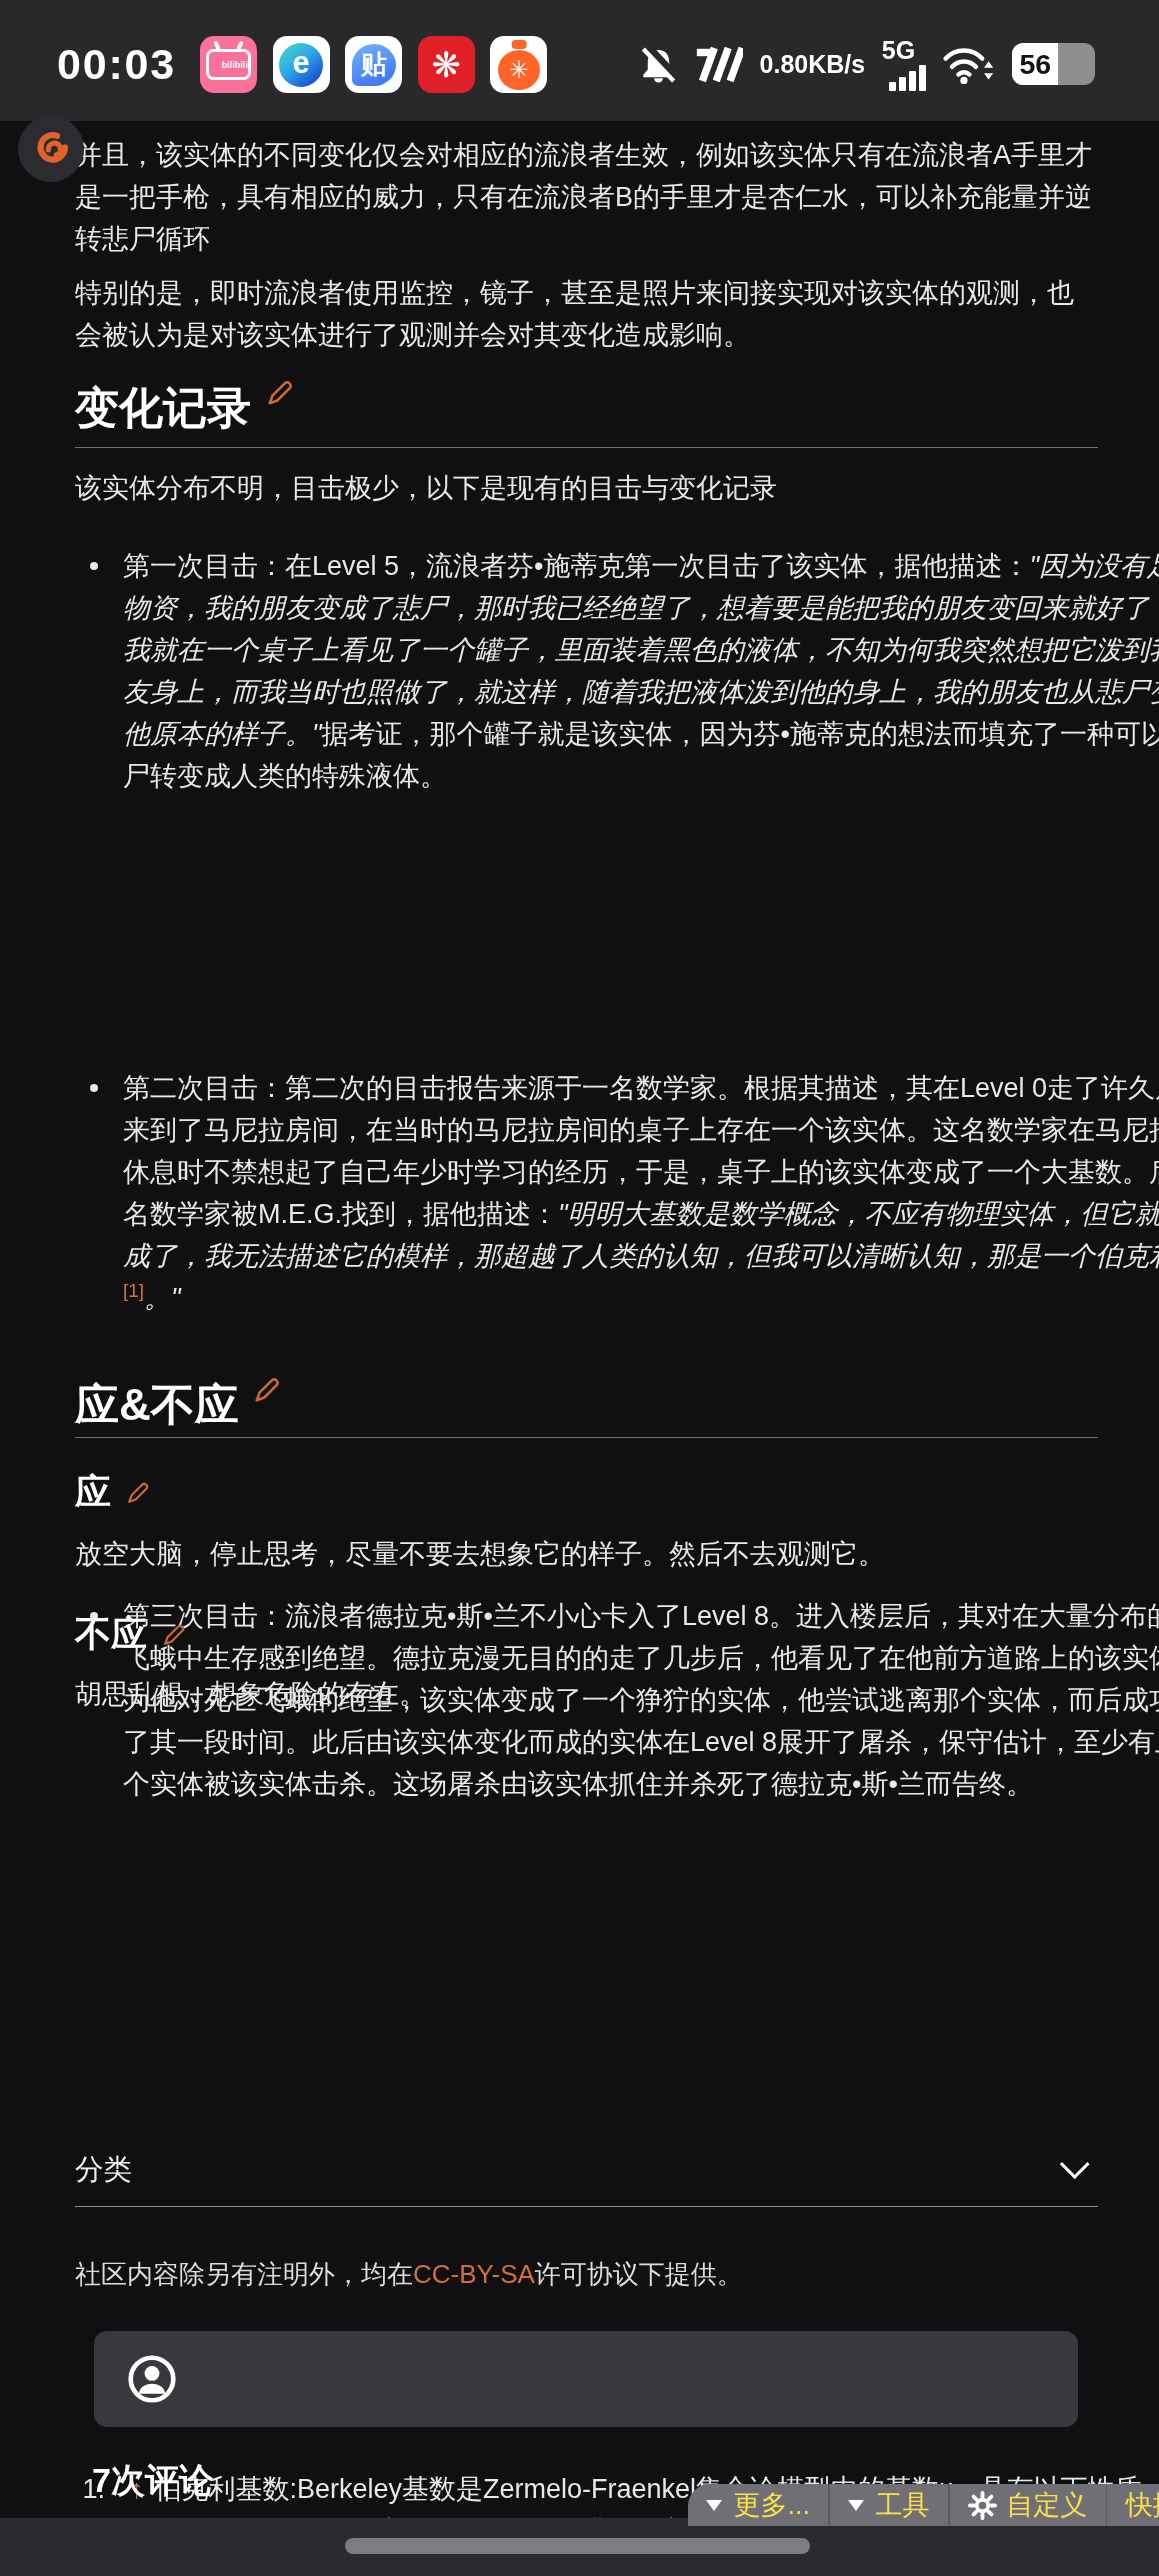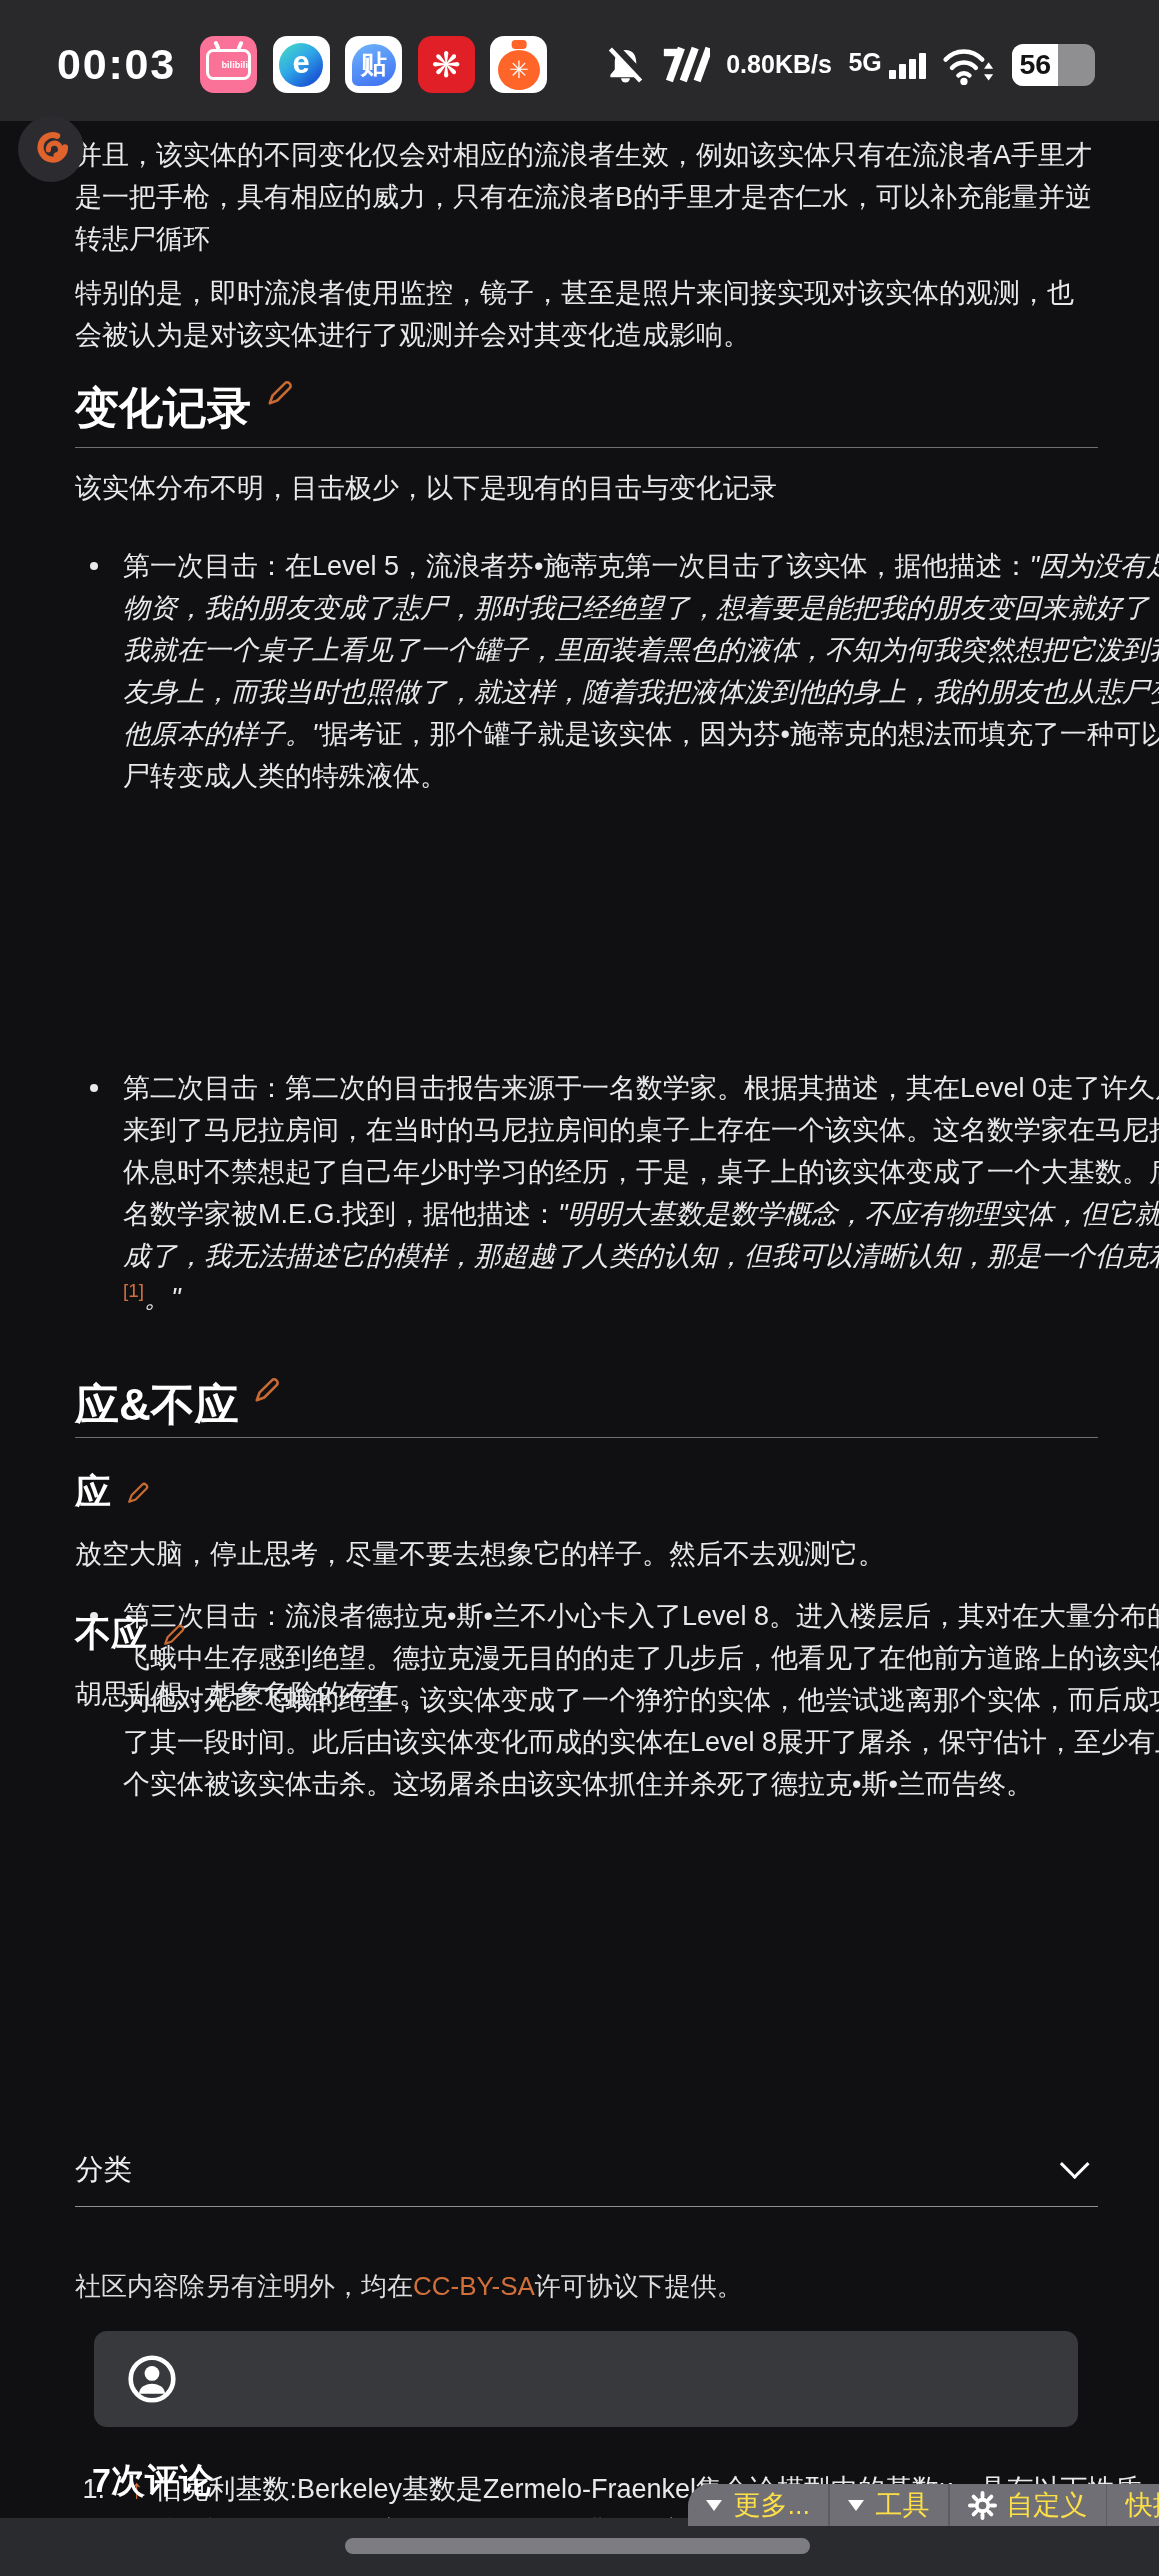--- a/index.html
+++ b/index.html
@@ -33,21 +33,21 @@
   .app-red{background:#e11f26;}
   .app-red span{color:#fff;font-size:35px;line-height:1;}
   .app-tomato{background:#fff;}
   .tomato-stem{position:absolute;top:3.7px;left:50%;transform:translateX(-50%);width:14.7px;height:9.2px;background:#ff6428;border-radius:3.7px;}
   .tomato-body{position:absolute;bottom:2.8px;left:50%;transform:translateX(-50%);width:42px;height:40px;border-radius:50%;
                background:#ff6428;display:flex;align-items:center;justify-content:center;}
   .tomato-body span{color:#fff;font-size:24px;line-height:1;}
   .sb-right{margin-left:auto;display:flex;align-items:center;gap:16.6px;}
   .speed{display:flex;flex-direction:row;color:#fff;font-weight:700;}
   .speed span{font-size:25px;line-height:27px;}
-  .sig{display:flex;align-items:flex-start;}
+  .sig{display:flex;flex-direction:column;align-items:flex-start;}
   .sig-label{font-size:25px;line-height:25px;color:#fff;font-weight:700;}
   .sig-bars{display:flex;align-items:flex-end;gap:3.7px;margin:2.8px 0 0 7.4px;}
   .sig-bars i{display:block;width:6.4px;background:#fff;border-radius:0.9px;}
   .battery{width:83px;height:42px;border-radius:11px;background:#8f8f92;display:flex;overflow:hidden;flex:none;}
   .battery-fill{width:56%;background:#fff;color:#141414;font-size:28.5px;font-weight:700;
                 display:flex;align-items:center;justify-content:center;}
 
   
   .left-strip{position:absolute;left:0;top:121px;bottom:58px;width:24px;
               background:linear-gradient(180deg,#55555a,#3a3a3e 20%,#2e2e32 70%,#3c3c40);}
@@ -68,21 +68,21 @@
   .seg-sup{color:#d2703c;font-size:0.7em;vertical-align:super;line-height:0;cursor:pointer;}
   .bullet-li{position:relative;padding-left:48px;font-size:27px;line-height:42px;}
   .bullet-li::before{content:"";position:absolute;left:14.7px;top:16.6px;width:8.3px;height:8.3px;border-radius:50%;background:#e8e9ea;}
   .fn-li{position:relative;padding-left:55px;font-size:27px;line-height:42px;}
   .fn-num{position:absolute;left:7.4px;top:0;}
   .fn-arrow{color:#d2703c;margin-right:11px;cursor:pointer;text-decoration:none;}
   .cats-row{display:flex;align-items:center;justify-content:space-between;height:52px;cursor:pointer;}
   .cats-label{font-size:28.5px;color:#f0f0f1;}
   .chev{width:18.4px;height:18.4px;border-right:3.2px solid #fff;border-bottom:3.2px solid #fff;
         transform:rotate(45deg) translate(-3.7px,-3.7px);margin-right:13px;}
-  .footer-text{font-size:26px;line-height:37px;color:#dcdddf;margin-top:12px;}
+  .footer-text{font-size:26px;line-height:37px;color:#dcdddf;}
   .comment-box{position:absolute;left:94px;right:81px;top:2331px;height:96px;background:#37393d;
                border-radius:13px;display:flex;align-items:center;padding:0 33px;box-sizing:border-box;z-index:5;cursor:text;}
   .comment-box .ph{font-size:28.5px;color:#e3e4e6;margin-left:26px;}
   .comments-count{position:absolute;left:92px;top:2458px;font-size:34px;font-weight:700;color:#fff;z-index:5;}
 
   
   .bottom-strip{position:absolute;left:0;right:0;bottom:0;height:58px;background:#2a2b2f;z-index:10;}
   .bottom-pill{position:absolute;left:345px;top:2538px;width:465px;height:15.6px;border-radius:8.3px;background:#7c7c82;z-index:12;}
   .toolbar{position:absolute;left:688px;right:0;bottom:50px;height:42px;background:#6f6f75;
            border-radius:22px 0 0 0;display:flex;align-items:center;z-index:20;}

